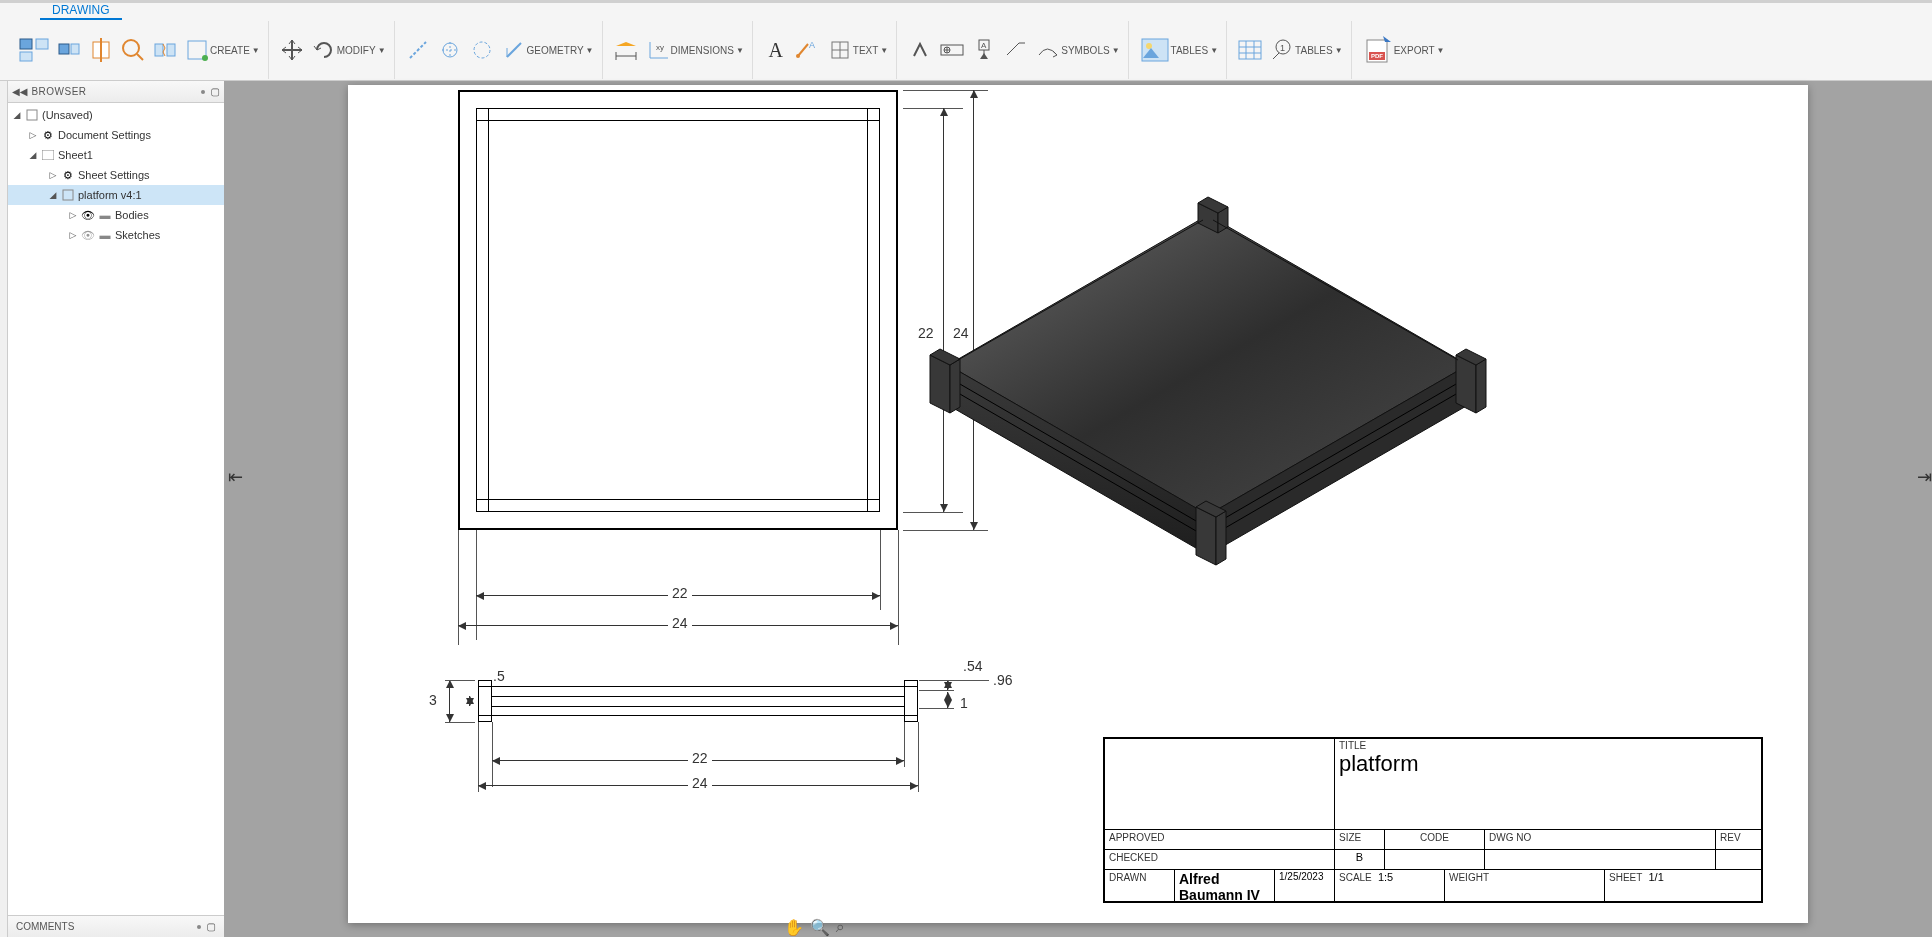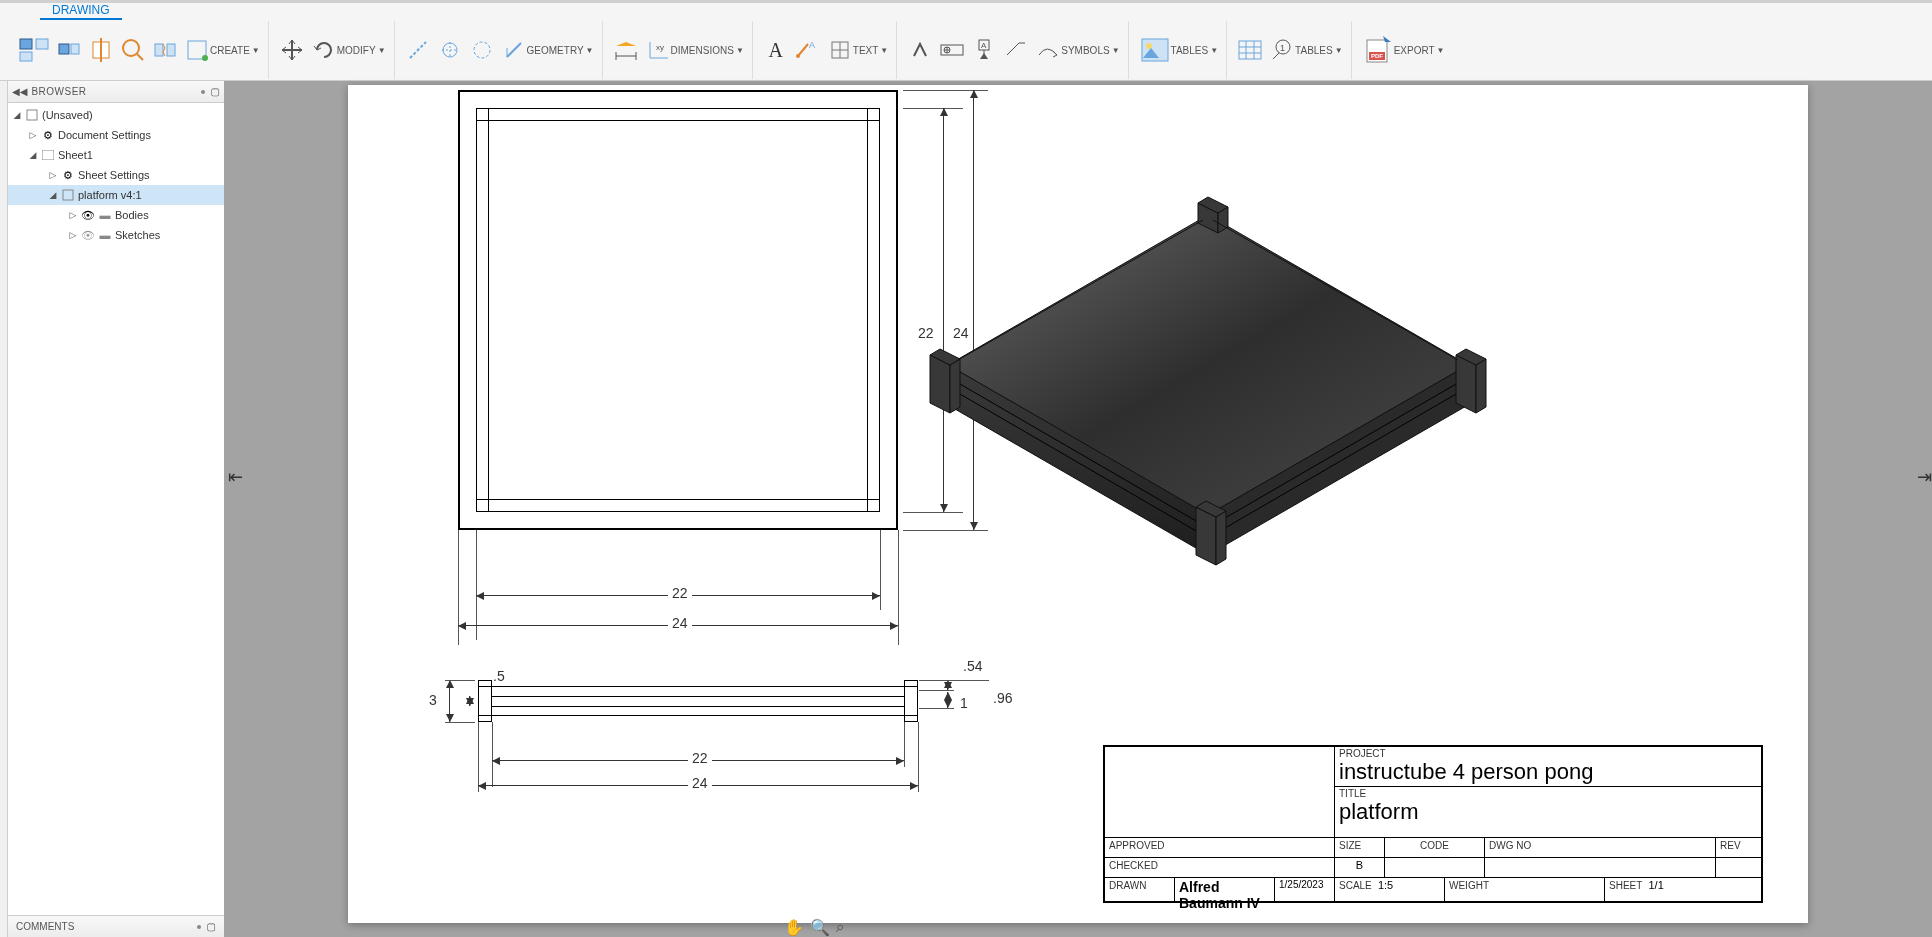--- a/index.html
+++ b/index.html
@@ -441,21 +441,21 @@
         <div style="position:absolute;left:29px;top:56px;width:412px;border-top:1px solid #000"></div>
 
         <div class="dim" style="left:-34px;top:42px">3</div>
         <div class="dimline-v" style="left:-14px;top:30px;height:42px"></div>
         <div class="ext-h" style="left:-18px;top:30px;width:30px"></div>
         <div class="ext-h" style="left:-18px;top:72px;width:30px"></div>
         <div class="dim" style="left:30px;top:18px">.5</div>
         <div class="dimline-v" style="left:6px;top:46px;height:10px"></div>
 
         <div class="dim" style="left:500px;top:8px">.54</div>
-        <div class="dim" style="left:530px;top:40px">.96</div>
+        <div class="dim" style="left:530px;top:22px">.96</div>
         <div class="dim" style="left:497px;top:45px">1</div>
         <div class="dimline-v" style="left:484px;top:30px;height:10px"></div>
         <div class="dimline-v" style="left:484px;top:42px;height:16px"></div>
         <div class="ext-h" style="left:456px;top:30px;width:70px"></div>
         <div class="ext-h" style="left:456px;top:40px;width:35px"></div>
         <div class="ext-h" style="left:456px;top:58px;width:35px"></div>
 
         <div class="ext-v" style="left:29px;top:72px;height:65px"></div>
         <div class="ext-v" style="left:441px;top:72px;height:45px"></div>
         <div class="ext-v" style="left:455px;top:72px;height:70px"></div>
@@ -515,45 +515,41 @@
 
           <line x1="50" y1="195" x2="295" y2="55" stroke="#111"></line>
           <line x1="305" y1="55" x2="550" y2="195" stroke="#111"></line>
         </svg>
       </div>
 
       <div class="tblock">
         <div class="row" style="height:90px">
           <div class="cell" style="width:230px"></div>
           <div class="cell" style="flex:1;display:flex;flex-direction:column;padding:0">
-            <div style="border-bottom:1px solid #000;padding:1px 4px">
-              <div class="lab">PROJECT</div>
-              <div class="big-txt">instructube 4 person pong</div>
-            </div>
             <div style="padding:1px 4px">
               <div class="lab">TITLE</div>
               <div class="big-txt">platform</div>
             </div>
           </div>
         </div>
         <div class="row" style="height:20px">
           <div class="cell" style="width:230px"><span class="lab">APPROVED</span></div>
           <div class="cell" style="width:50px"><span class="lab">SIZE</span></div>
           <div class="cell" style="width:100px;text-align:center"><span class="lab">CODE</span></div>
           <div class="cell" style="flex:1"><span class="lab">DWG NO</span></div>
           <div class="cell" style="width:45px"><span class="lab">REV</span></div>
         </div>
         <div class="row" style="height:20px">
           <div class="cell" style="width:230px"><span class="lab">CHECKED</span></div>
           <div class="cell" style="width:50px;text-align:center"><span>B</span></div>
           <div class="cell" style="width:100px"></div>
           <div class="cell" style="flex:1"></div>
           <div class="cell" style="width:45px"></div>
         </div>
-        <div class="row" style="height:24px">
+        <div class="row" style="height:32px">
           <div class="cell" style="width:70px"><span class="lab">DRAWN</span></div>
           <div class="cell" style="width:100px;font-size:14px;font-weight:bold">Alfred Baumann IV</div>
           <div class="cell" style="width:60px;font-size:10px">1/25/2023</div>
           <div class="cell" style="width:110px"><span class="lab">SCALE</span>&nbsp;&nbsp;<span>1:5</span></div>
           <div class="cell" style="width:160px"><span class="lab">WEIGHT</span></div>
           <div class="cell" style="flex:1"><span class="lab">SHEET</span>&nbsp;&nbsp;<span>1/1</span></div>
         </div>
       </div>
 
     </div>

